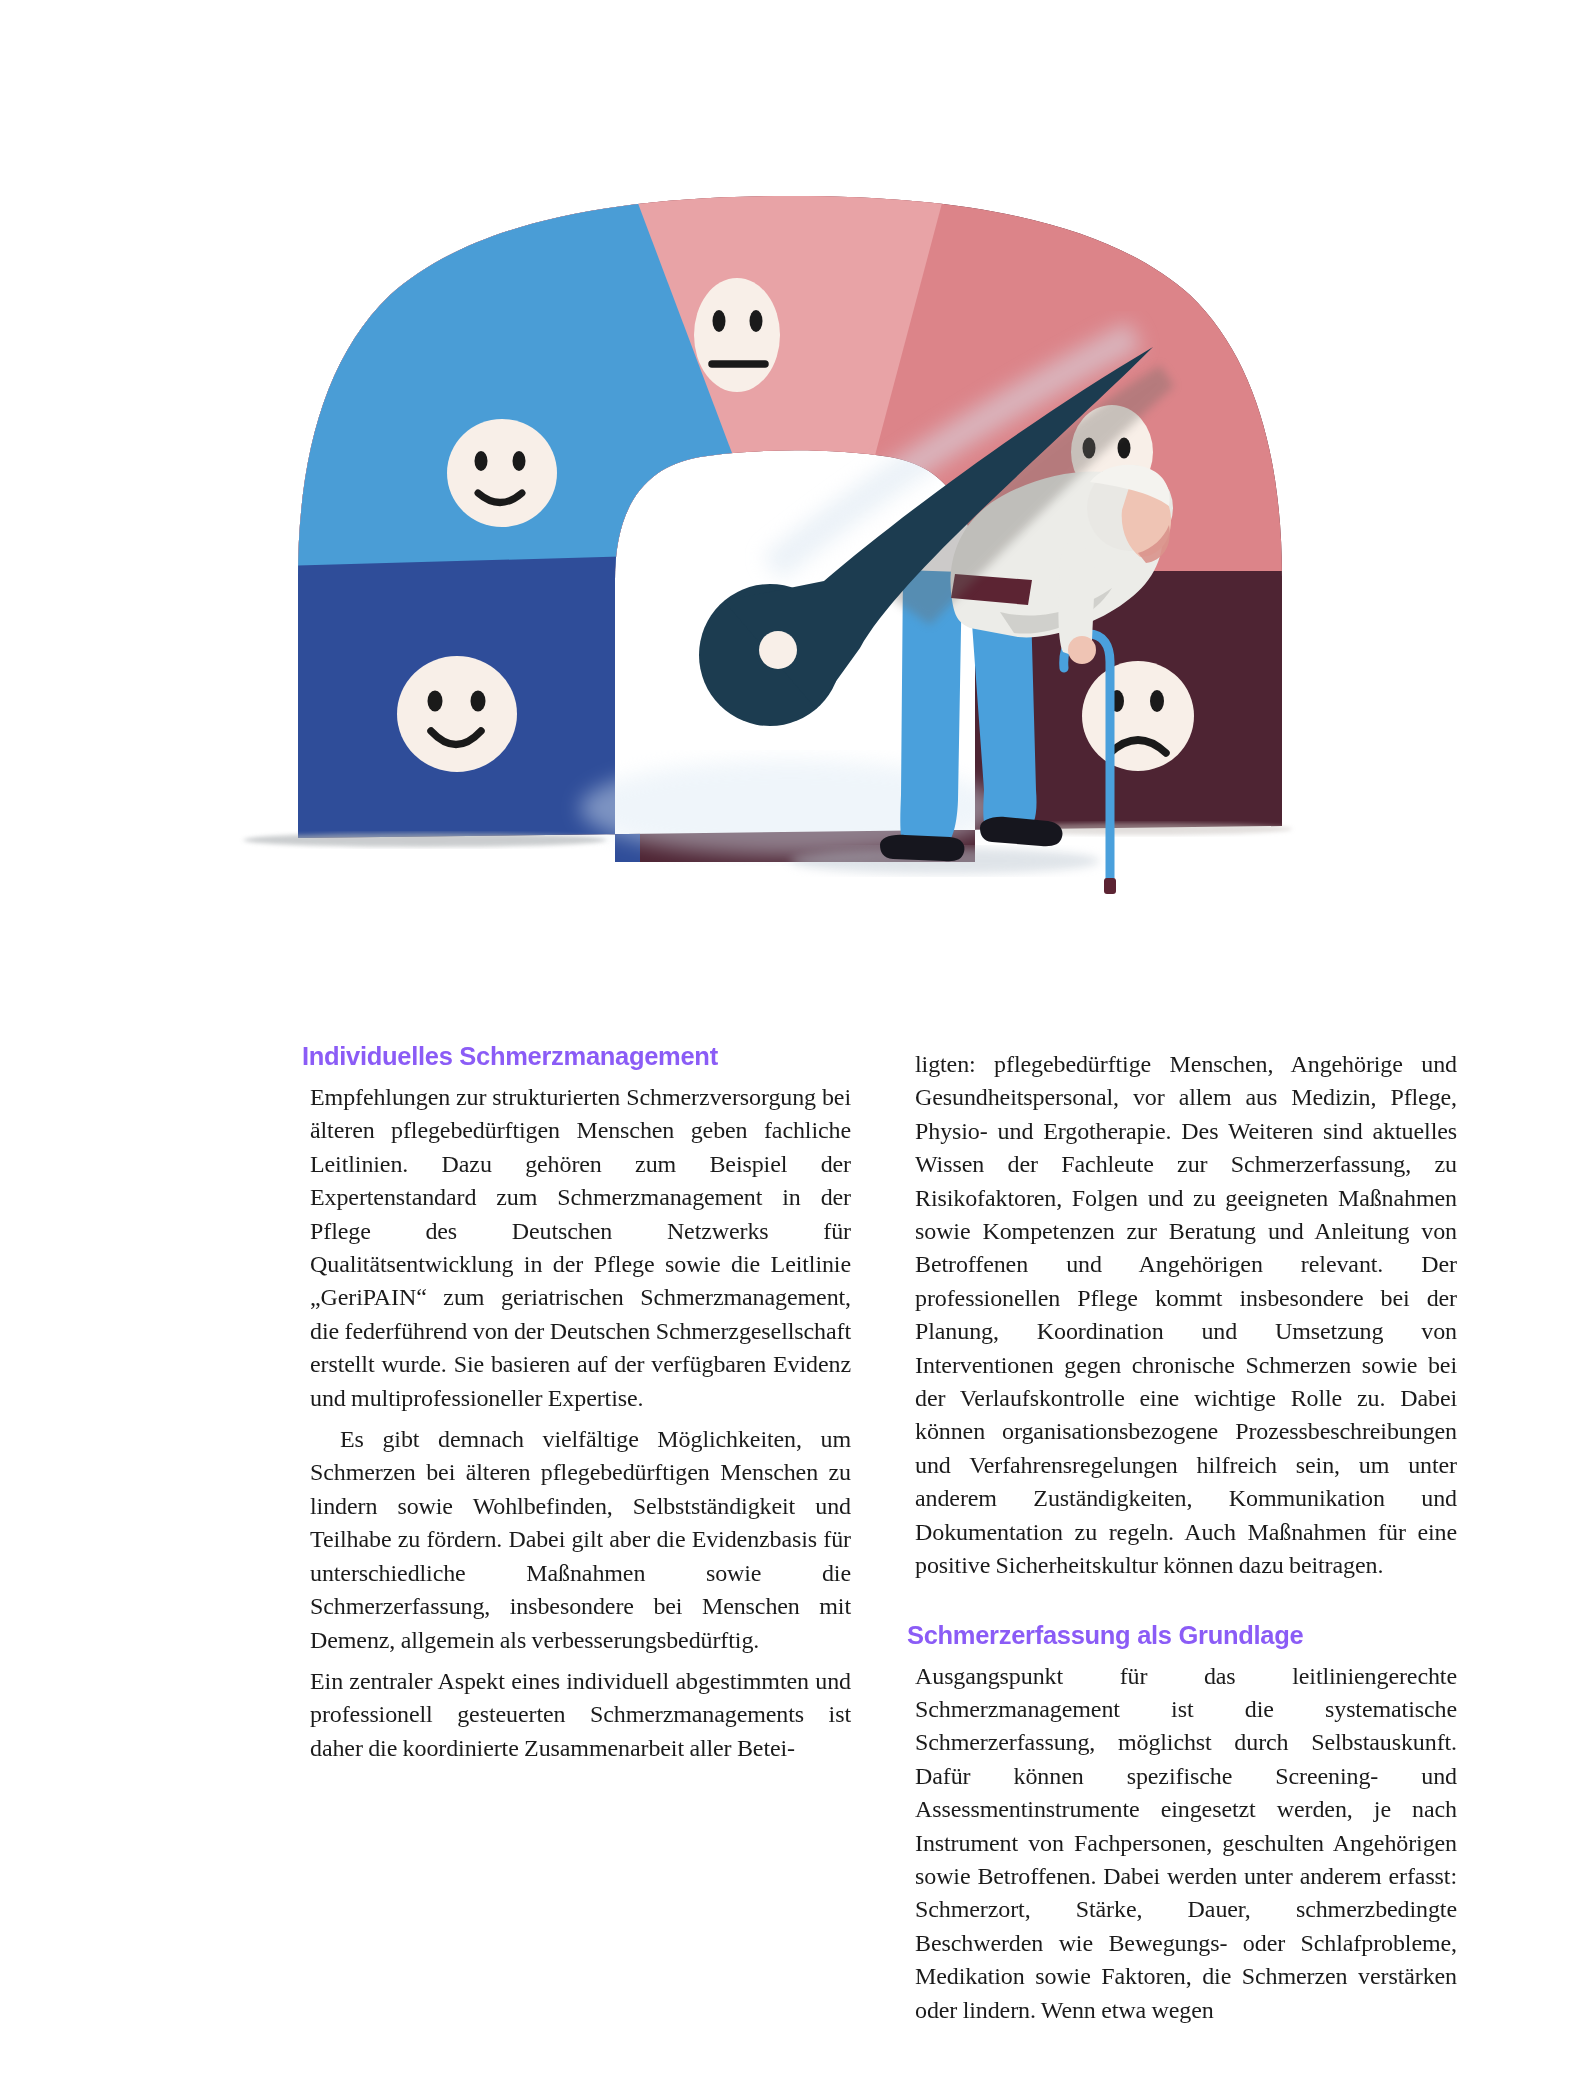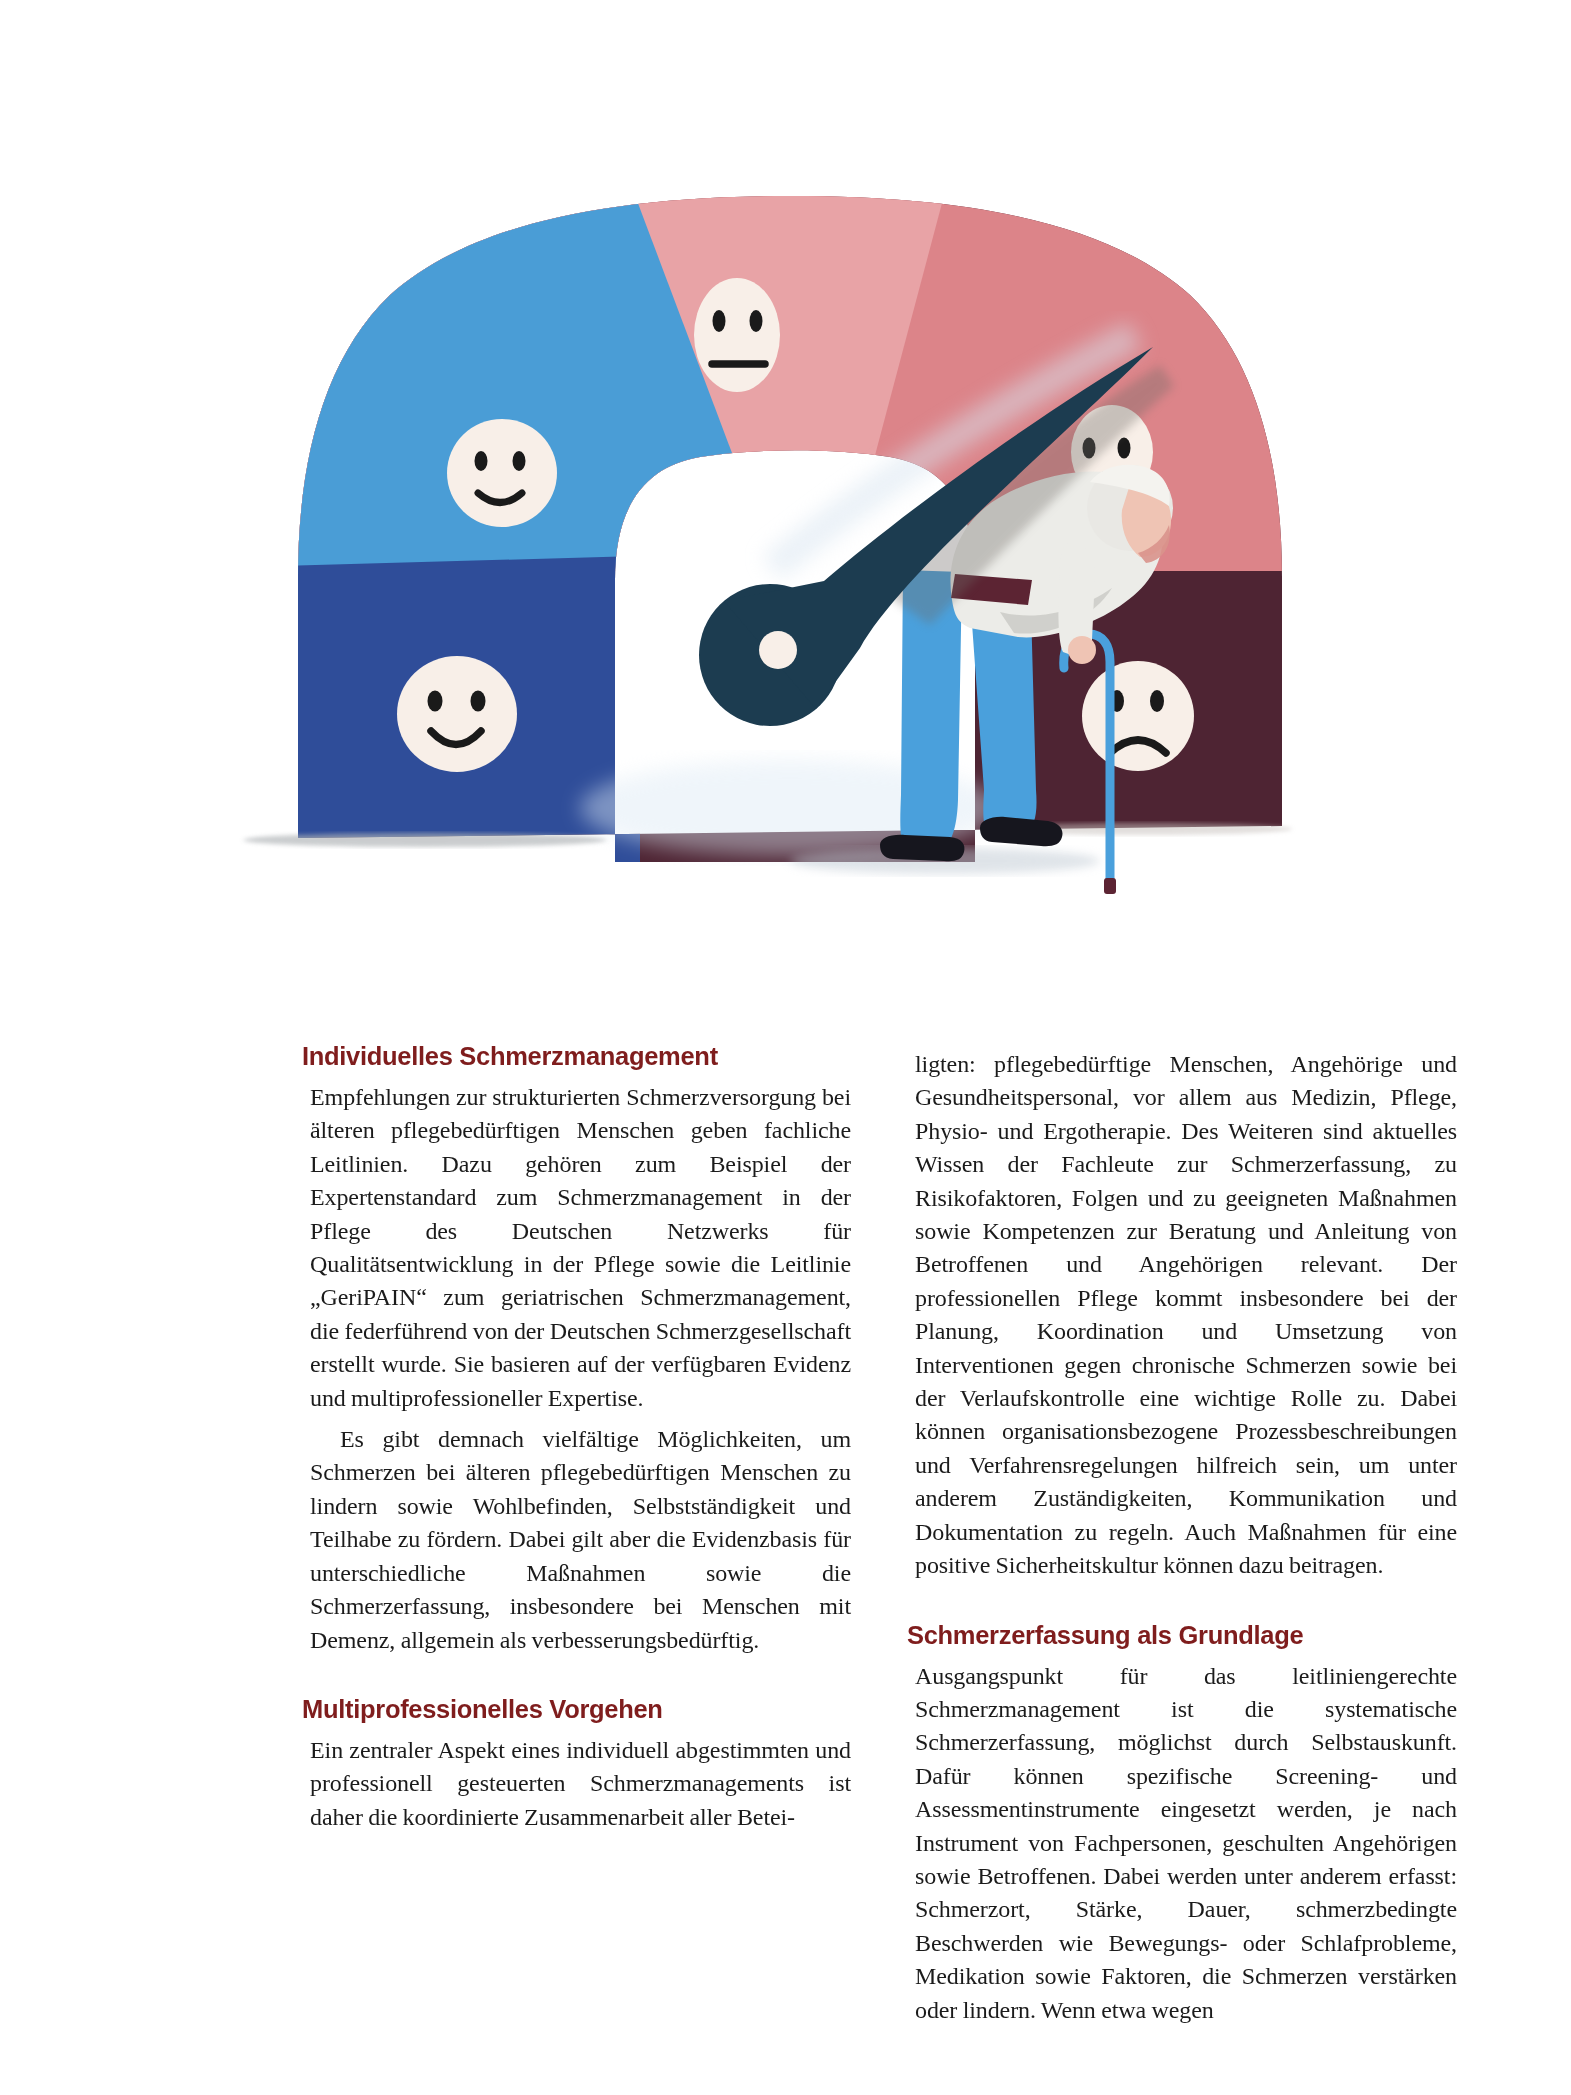--- a/index.html
+++ b/index.html
@@ -11,21 +11,21 @@
   .textblock{position:absolute;top:1040px;}
   .col-left{left:302px;width:557px;}
   .col-right{left:907px;width:558px;}
   .textblock p{
     margin:8px;font-size:24px;line-height:33.4px;text-align:justify;
     letter-spacing:-0.1px;word-spacing:-0.5px;
   }
   .textblock p.indent{text-indent:30px;}
   .textblock h2{
     margin:0 0 2px 0;font-family:"Liberation Sans",sans-serif;
-    font-weight:700;font-size:25.5px;line-height:33px;letter-spacing:-0.3px;color:#7f1d1d;
+    font-weight:700;font-size:25.5px;line-height:33px;letter-spacing:-0.3px;color:#8b5cf6;
   }
   .textblock h2.section{margin-top:36px;}
 </style>
 </head>
 <body>
 
 <svg class="illustration" viewBox="0 0 1571 950" aria-hidden="true">
   <defs>
     <clipPath id="archClip" clip-rule="evenodd">
       <path clip-rule="evenodd" d="
@@ -122,21 +122,20 @@
     <circle cx="770" cy="655" r="71" fill="#1C3C50"></circle>
     <path d="M 1153,347 C 1030,420 905,512 824,581 L 724,601 L 816,709 L 860,648 C 900,575 1060,440 1153,347 Z" fill="#1C3C50"></path>
     <circle cx="778" cy="650" r="19" fill="#F8EFE8"></circle>
   </g>
 </svg>
 
 <div class="textblock col-left">
   <h2>Individuelles Schmerzmanagement</h2>
   <p>Empfehlungen zur strukturierten Schmerzversorgung bei älteren pflegebedürftigen Menschen geben fachliche Leitlinien. Dazu gehören zum Beispiel der Expertenstandard zum Schmerzmanagement in der Pflege des Deutschen Netzwerks für Qualitätsentwicklung in der Pflege sowie die Leitlinie „GeriPAIN“ zum geriatrischen Schmerzmanagement, die federführend von der Deutschen Schmerzgesellschaft erstellt wurde. Sie basieren auf der verfügbaren Evidenz und multiprofessioneller Expertise.</p>
   <p class="indent">Es gibt demnach vielfältige Möglichkeiten, um Schmerzen bei älteren pflegebedürftigen Menschen zu lindern sowie Wohlbefinden, Selbstständigkeit und Teilhabe zu fördern. Dabei gilt aber die Evidenzbasis für unterschiedliche Maßnahmen sowie die Schmerzerfassung, insbesondere bei Menschen mit Demenz, allgemein als verbesserungsbedürftig.</p>
-  <h2 class="section">Multiprofessionelles Vorgehen</h2>
   <p>Ein zentraler Aspekt eines individuell abgestimmten und professionell gesteuerten Schmerzmanagements ist daher die koordinierte Zusammenarbeit aller Betei-</p>
 </div>
 
 <div class="textblock col-right">
   <p>ligten: pflegebedürftige Menschen, Angehörige und Gesundheitspersonal, vor allem aus Medizin, Pflege, Physio- und Ergotherapie. Des Weiteren sind aktuelles Wissen der Fachleute zur Schmerzerfassung, zu Risikofaktoren, Folgen und zu geeigneten Maßnahmen sowie Kompetenzen zur Beratung und Anleitung von Betroffenen und Angehörigen relevant. Der professionellen Pflege kommt insbesondere bei der Planung, Koordination und Umsetzung von Interventionen gegen chronische Schmerzen sowie bei der Verlaufskontrolle eine wichtige Rolle zu. Dabei können organisationsbezogene Prozessbeschreibungen und Verfahrensregelungen hilfreich sein, um unter anderem Zuständigkeiten, Kommunikation und Dokumentation zu regeln. Auch Maßnahmen für eine positive Sicherheitskultur können dazu beitragen.</p>
   <h2 class="section">Schmerzerfassung als Grundlage</h2>
   <p>Ausgangspunkt für das leitliniengerechte Schmerzmanagement ist die systematische Schmerzerfassung, möglichst durch Selbstauskunft. Dafür können spezifische Screening- und Assessmentinstrumente eingesetzt werden, je nach Instrument von Fachpersonen, geschulten Angehörigen sowie Betroffenen. Dabei werden unter anderem erfasst: Schmerzort, Stärke, Dauer, schmerzbedingte Beschwerden wie Bewegungs- oder Schlafprobleme, Medikation sowie Faktoren, die Schmerzen verstärken oder lindern. Wenn etwa wegen</p>
 </div>
 
 </body></html>

